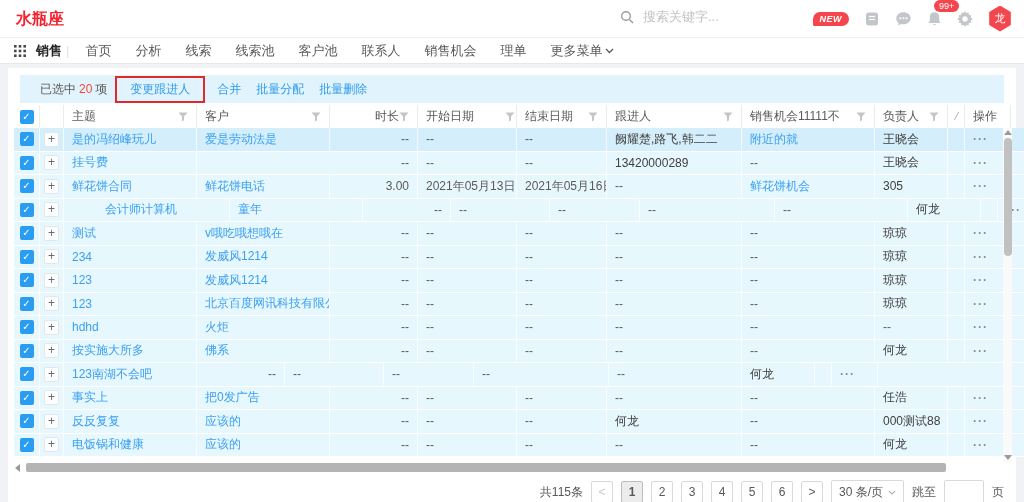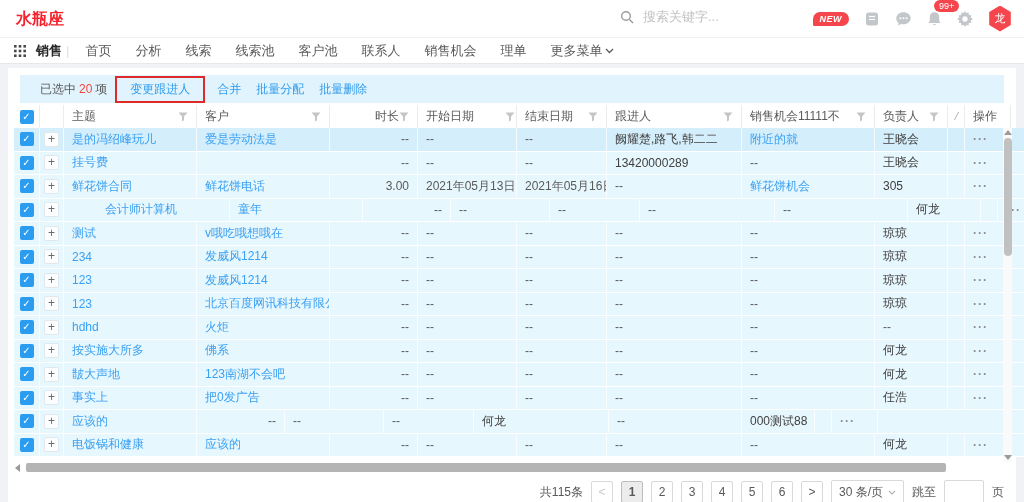--- a/index.html
+++ b/index.html
@@ -593,23 +593,20 @@
         </div>
       </div>
       <div class="tr">
         <div class="td center" style="width: 26px;">
           <span class="cb">✓</span>
         </div>
         <div class="td center" style="width: 24px;">
           <span class="exp-box">+</span>
         </div>
         <div class="td" style="width: 133px;">
-          <span class="lnk">皵大声地</span>
-        </div>
-        <div class="td" style="width: 133px;">
           <span class="lnk">123南湖不会吧</span>
         </div>
         <div class="td right" style="width: 88px;">
           <span class="">--</span>
         </div>
         <div class="td" style="width: 99px;">
           <span class="">--</span>
         </div>
         <div class="td" style="width: 90px;">
           <span class="">--</span>
@@ -663,20 +660,23 @@
         <div class="td" style="width: 46px;">
           <span class="ops-dots">···</span>
         </div>
       </div>
       <div class="tr">
         <div class="td center" style="width: 26px;">
           <span class="cb">✓</span>
         </div>
         <div class="td center" style="width: 24px;">
           <span class="exp-box">+</span>
+        </div>
+        <div class="td" style="width: 133px;">
+          <span class="lnk">反反复复</span>
         </div>
         <div class="td" style="width: 133px;">
           <span class="lnk">应该的</span>
         </div>
         <div class="td right" style="width: 88px;">
           <span class="">--</span>
         </div>
         <div class="td" style="width: 99px;">
           <span class="">--</span>
         </div>

